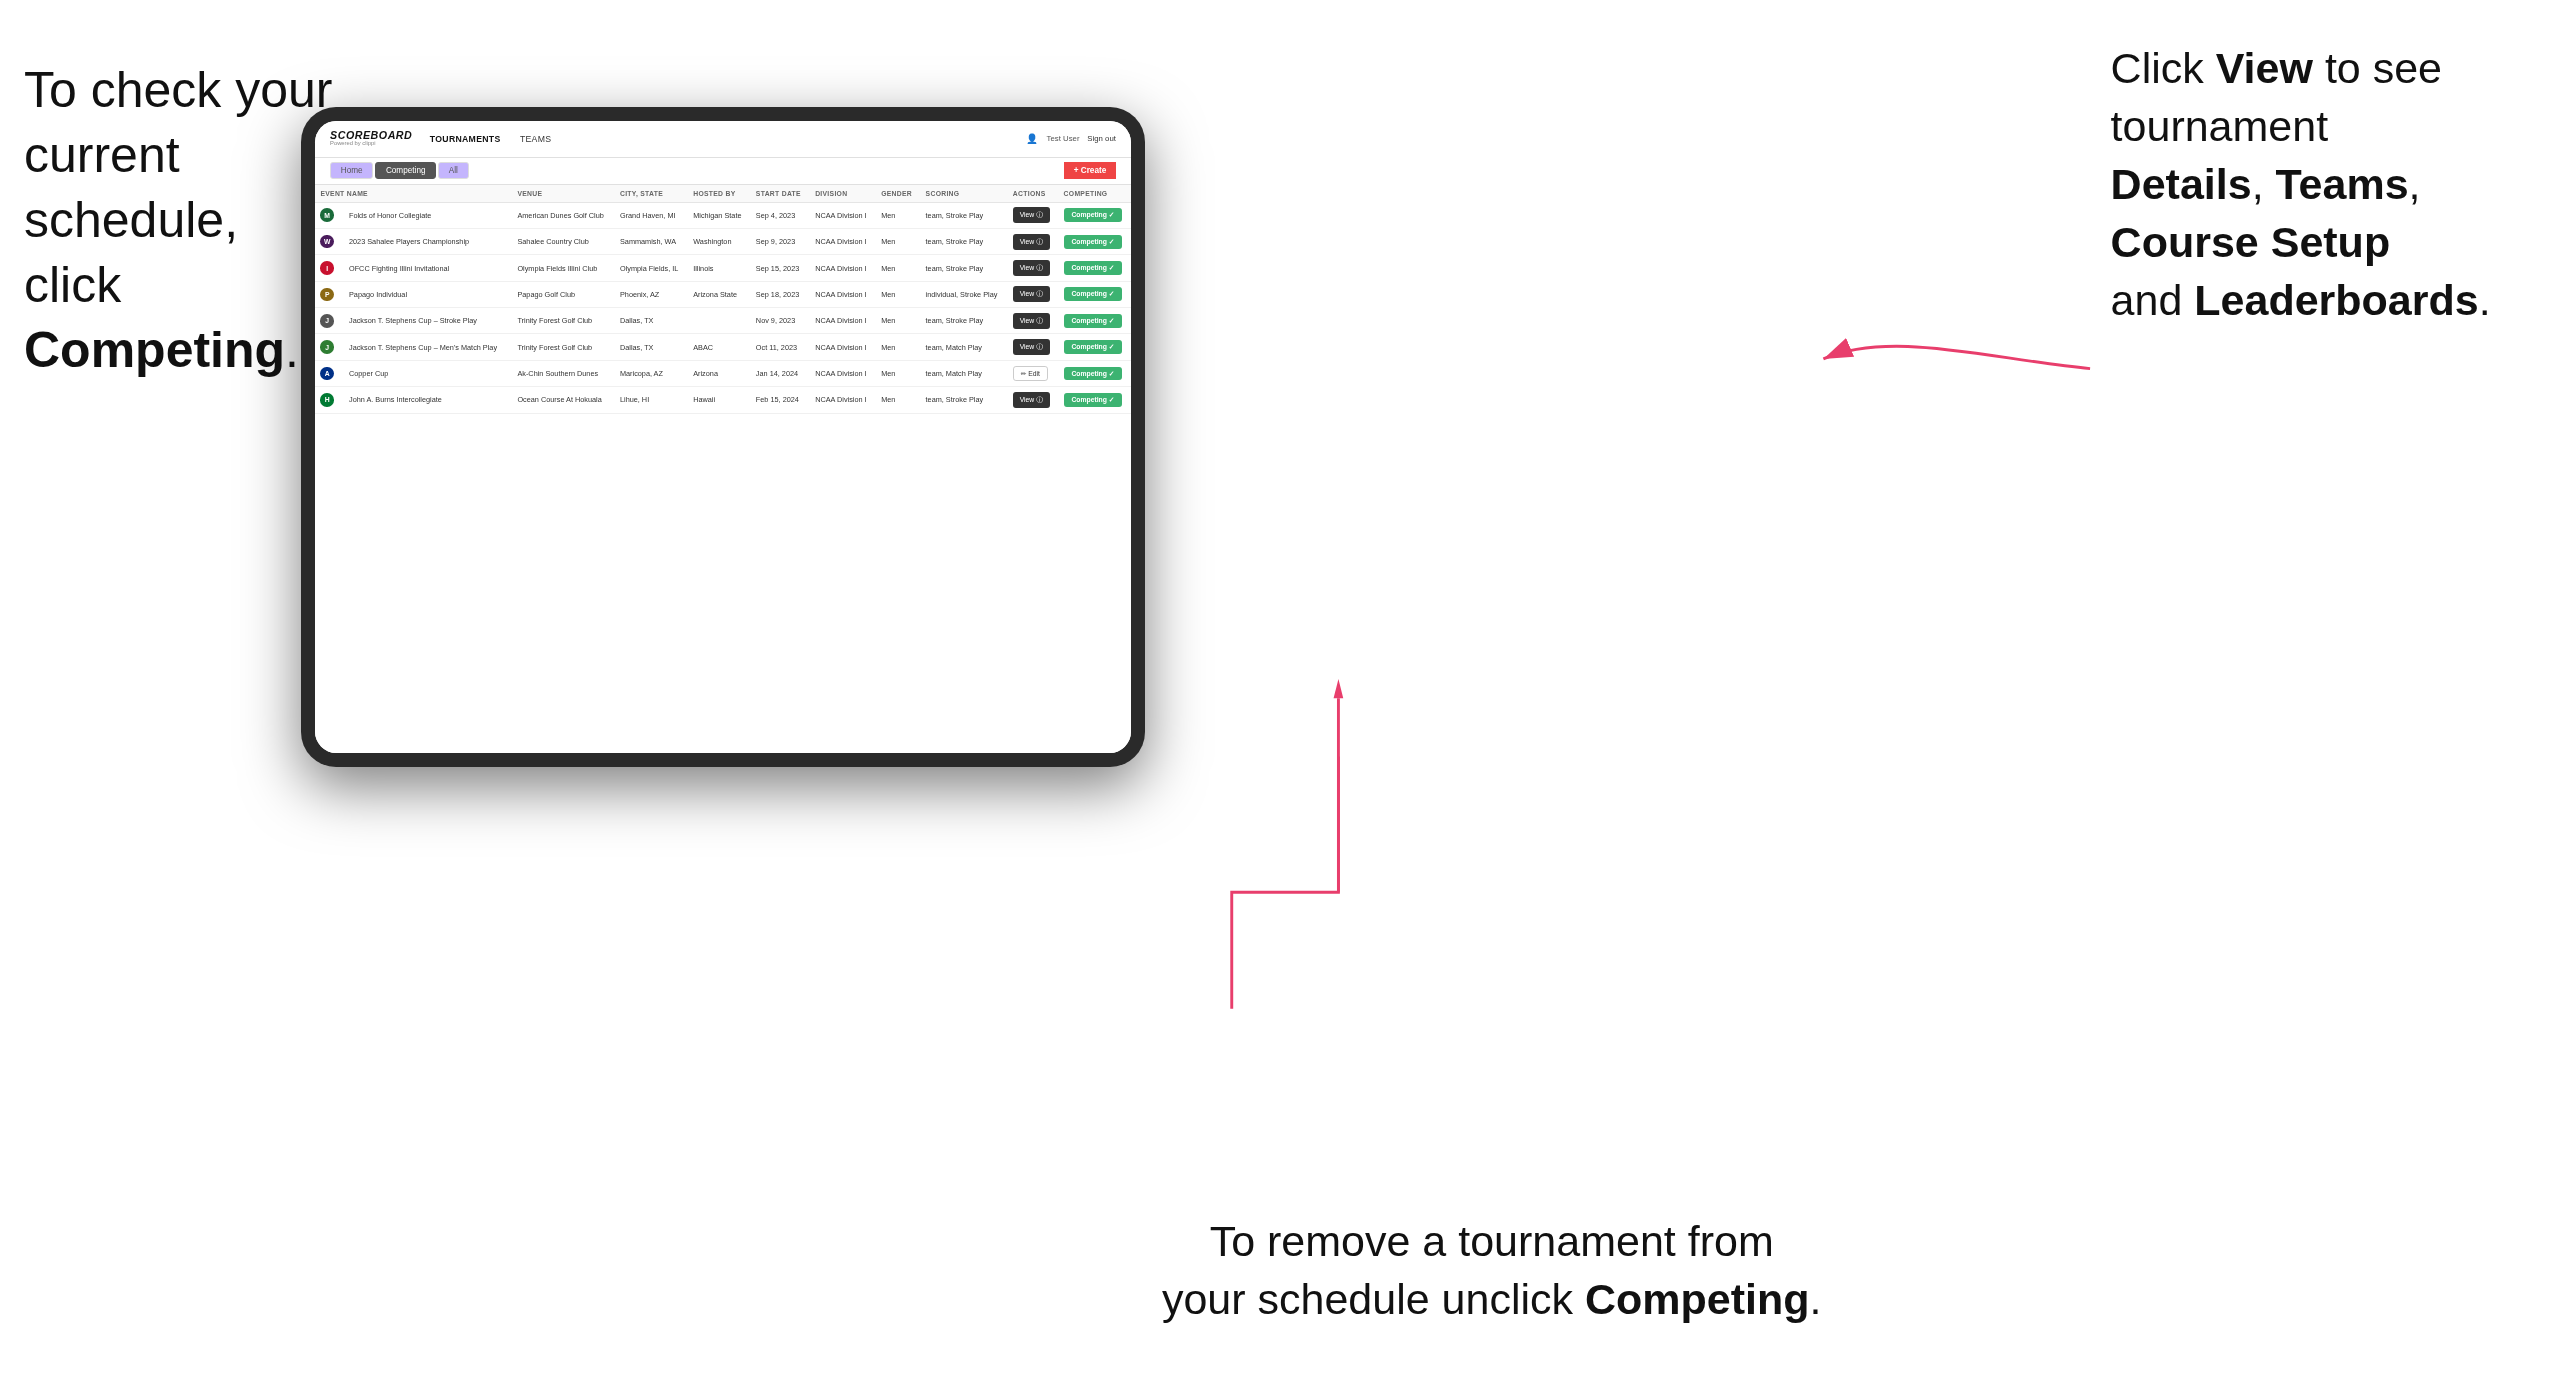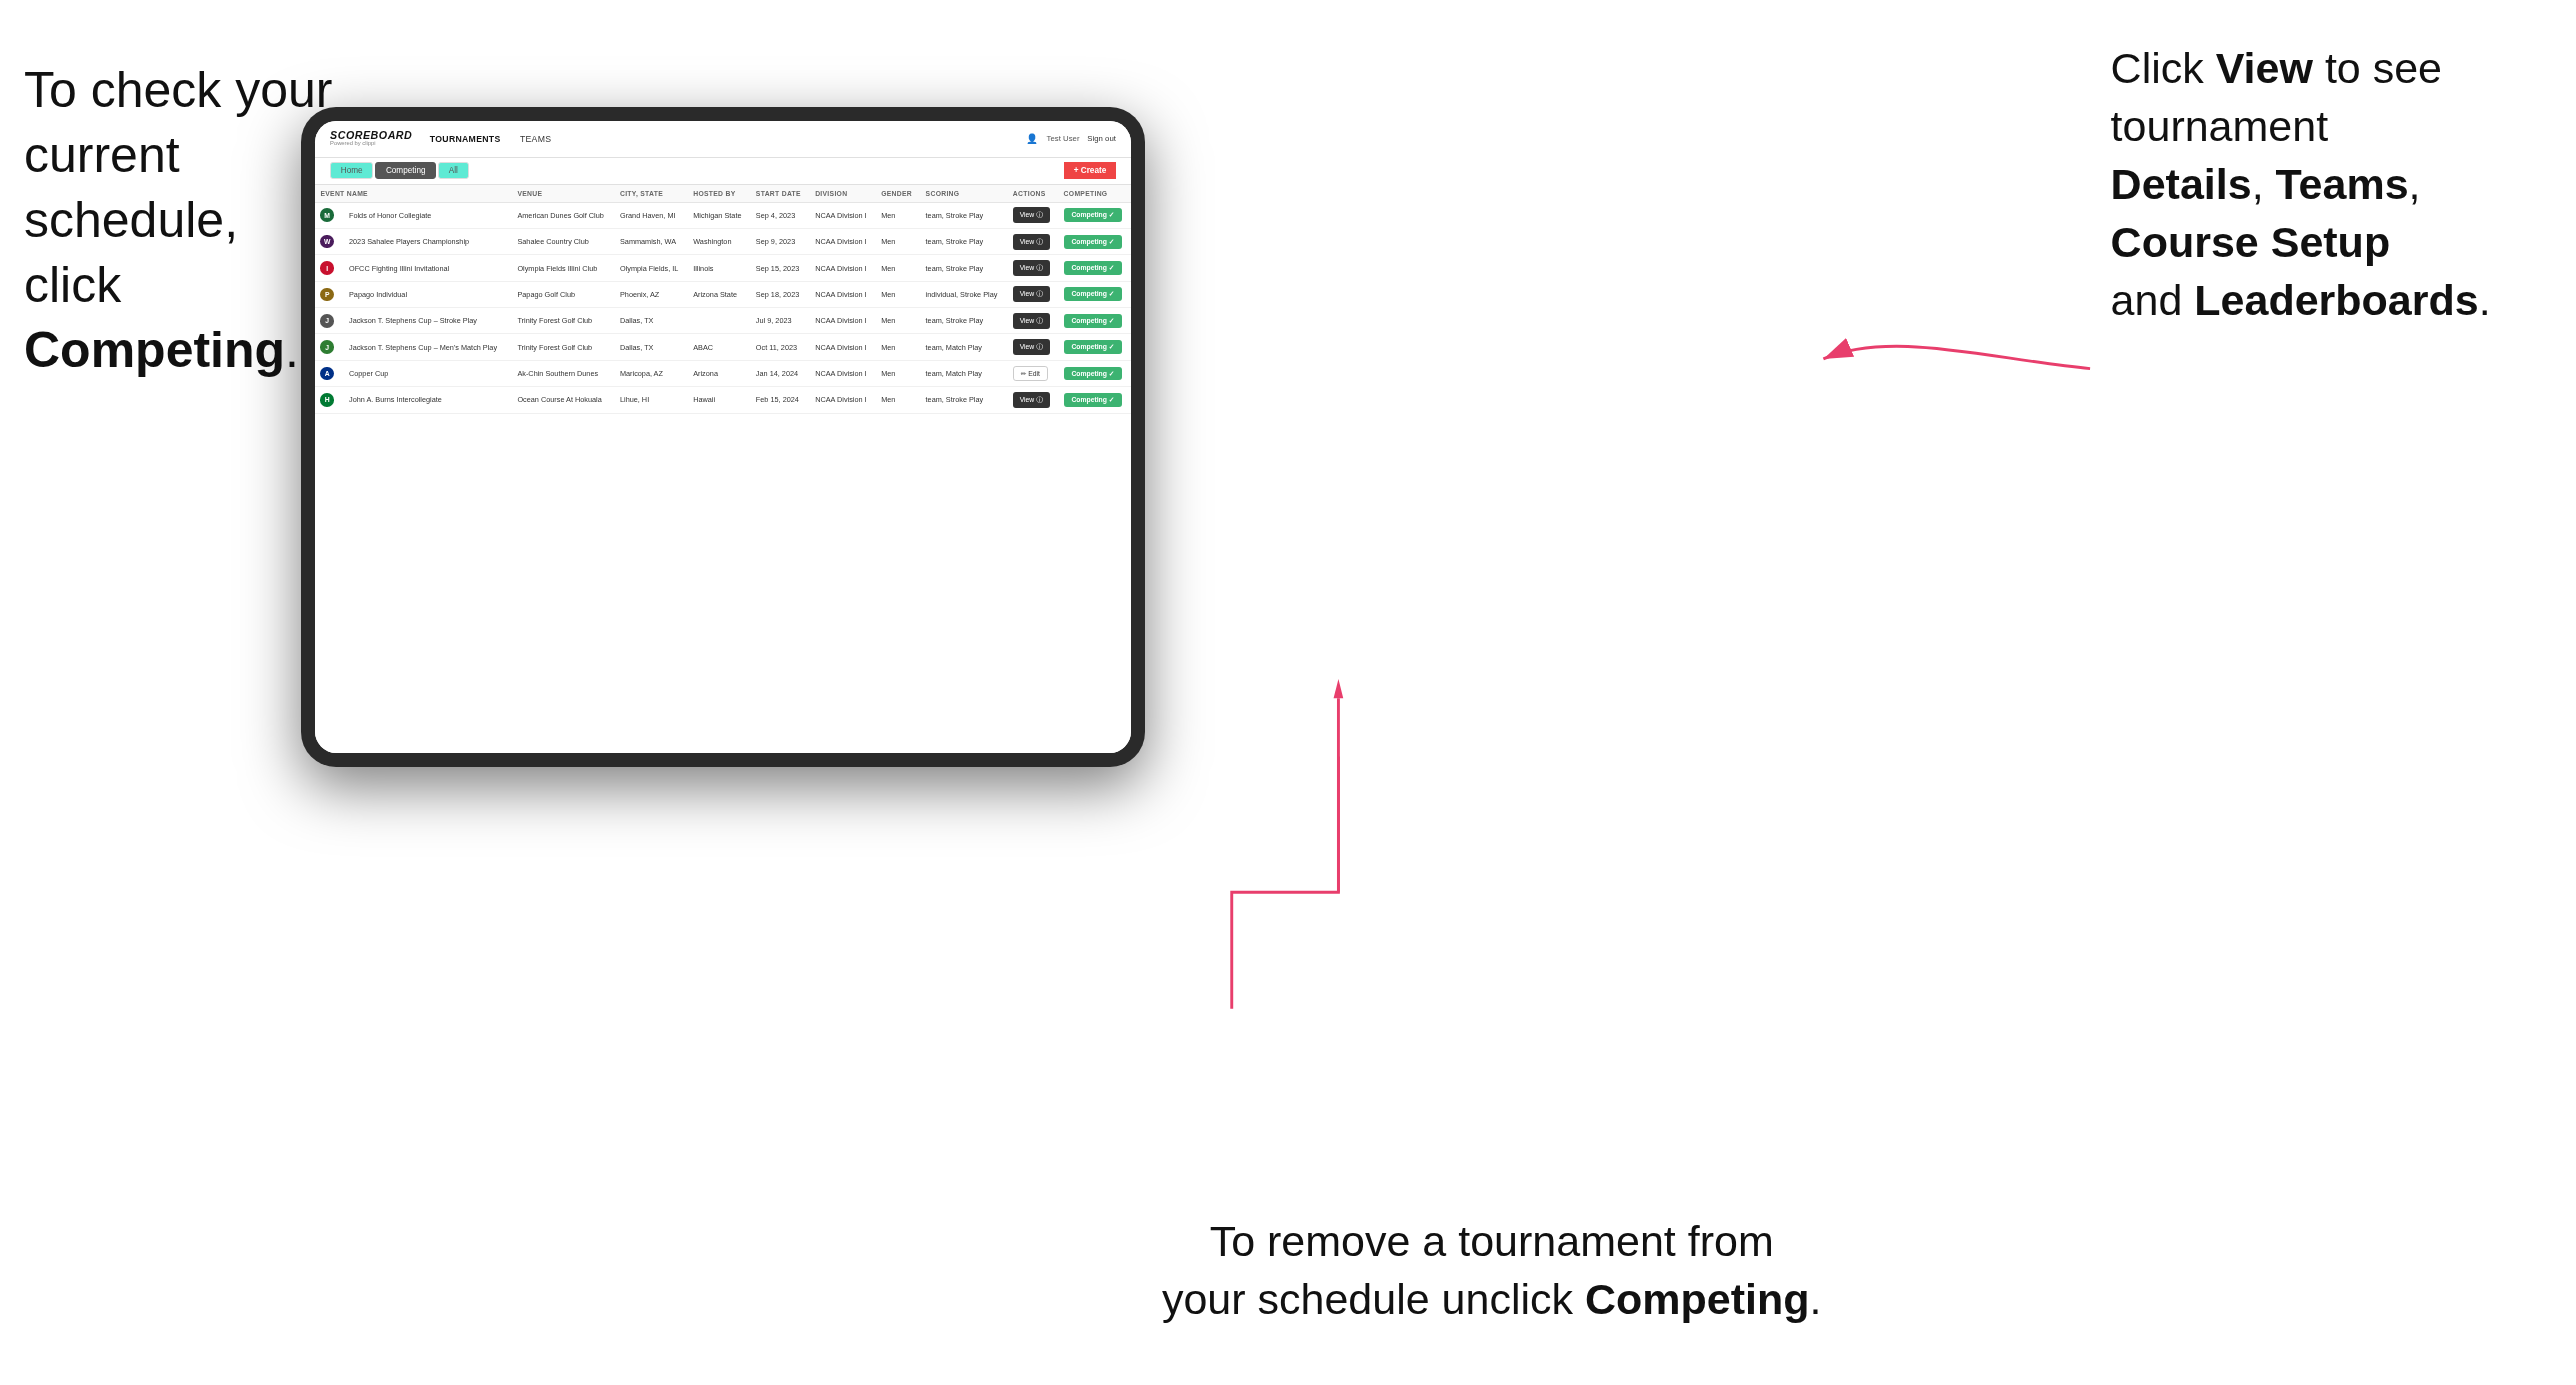--- a/index.html
+++ b/index.html
@@ -148,21 +148,21 @@
       display: flex;
       gap: 1.9px;
     }
 
     .filter-tab {
       padding: 2.9px 9.7px;
       border-radius: 2.9px;
       font-size: 8.2px;
       cursor: pointer;
       border: 1px solid #ddd;
-      background: #5eead4;
+      background: #c4b5fd;
       color: #555;
     }
     .filter-tab.active {
       background: #555;
       color: #fff;
       border-color: #555;
     }
 
     .create-btn {
       background: #ef4444;
@@ -467,21 +467,21 @@
             <tr>
               <td>
     <div class="event-name-cell">
       <div class="team-logo" style="background:#555;color:#fff;">J</div>
       <span>Jackson T. Stephens Cup – Stroke Play</span>
     </div>
   </td>
               <td>Trinity Forest Golf Club</td>
               <td>Dallas, TX</td>
               <td></td>
-              <td>Jul 9, 2023</td>
+              <td>Nov 9, 2023</td>
               <td>NCAA Division I</td>
               <td>Men</td>
               <td>team, Stroke Play</td>
               <td>
                 <button class="view-btn">View ⓘ</button>
               </td>
               <td>
                 <button class="competing-btn">Competing ✓</button>
               </td>
             </tr>

